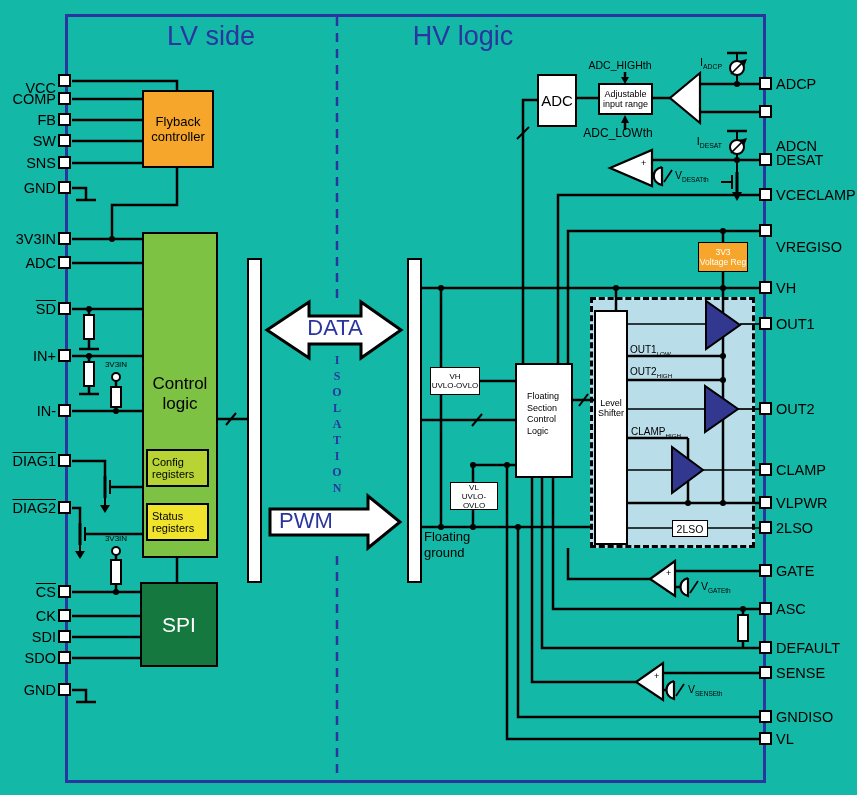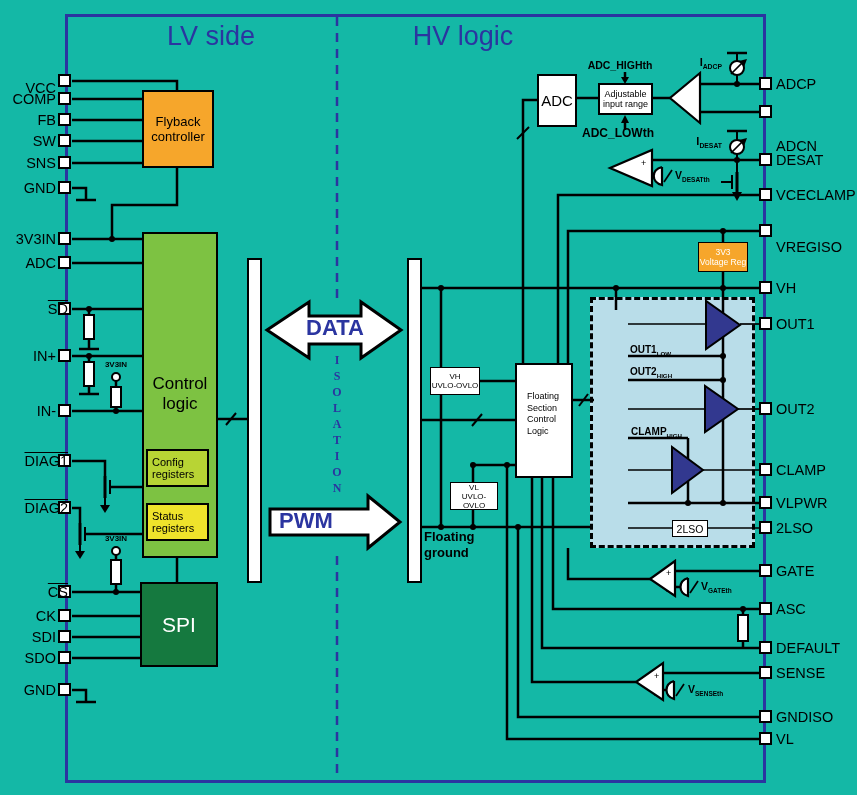--- a/index.html
+++ b/index.html
@@ -11,26 +11,26 @@
        color:var(--c-navy,#2B35A0);}
   .blk{position:absolute;box-sizing:border-box;border:2.5px solid #000;display:flex;
        align-items:center;justify-content:center;text-align:center;white-space:pre-line;}
   .blk.thin{border-width:1.5px;}
   .lbl{position:absolute;white-space:pre-line;}
   .pin-sq{position:absolute;width:13px;height:13px;background:#fff;border:2.5px solid #000;
           box-sizing:border-box;z-index:5;}
   .pin-lb{position:absolute;font-size:14.5px;height:18px;line-height:18px;z-index:5;}
   .pin-lb.L{left:0;width:56px;text-align:right;}
   .pin-lb.R{left:776px;width:80px;text-align:left;}
-  .ov{text-decoration:overline;margin-left:12px;}
+  .ov{text-decoration:overline;}
   sub{font-size:62%;}
   svg.wires{position:absolute;left:0;top:0;z-index:2;}
   .blue-region{position:absolute;left:590px;top:297px;width:165px;height:251px;
                background:var(--c-region_blue,#B9DDE9);border:3px dashed #000;box-sizing:border-box;z-index:1;}
-  .overlay{z-index:3;font-weight:bold;}
+  .overlay{z-index:3;}
   .w{stroke:#000;stroke-width:2.5;fill:none;}
   .w2{stroke:#000;stroke-width:2;fill:none;}
   .wt{stroke:#000;stroke-width:1.7;fill:none;}
   .dash{stroke:var(--c-navy,#2B35A0);stroke-width:2.5;stroke-dasharray:9 7;fill:none;}
   .dot{fill:#000;stroke:none;}
   .res{fill:#fff;stroke:#000;stroke-width:2;}
   .tri{fill:var(--c-driver_navy,#32388F);stroke:#000;stroke-width:2;}
   .cmp{fill:#fff;stroke:#000;stroke-width:2.2;}
   .bigarrow{fill:#fff;stroke:#000;stroke-width:3;}
   .pm{font-family:"Liberation Sans",sans-serif;font-size:9px;fill:#000;}
@@ -285,20 +285,24 @@
   <div class="blk" style="left:407px;top:258px;width:15px;height:325px;background:#fff;z-index:3;"></div>
 
   <div class="blk" style="left:537px;top:74px;width:40px;height:53px;background:#fff;font-size:15px;z-index:3;">ADC</div>
 
   <div class="blk" style="left:598px;top:83px;width:55px;height:32px;background:#fff;font-size:9px;border-width:2px;z-index:3;">Adjustable
 input range</div>
 
   <div class="blk thin" style="left:698px;top:242px;width:50px;height:30px;background:var(--c-orange,#F6A62B);color:#fff;font-size:8.5px;z-index:3;">3V3
 Voltage Reg</div>
 
+  <div class="blk" style="left:594px;top:310px;width:34px;height:235px;background:#fff;border-width:2px;z-index:3;align-items:flex-start;">
+    <span class="lbl" style="left:0;top:86px;width:100%;text-align:center;font-size:9px;">Level
+Shifter</span>
+  </div>
 
   <div class="blk thin" style="left:430px;top:367px;width:50px;height:28px;background:#fff;font-size:8px;z-index:3;">VH
 UVLO-OVLO</div>
   <div class="blk thin" style="left:450px;top:482px;width:48px;height:28px;background:#fff;font-size:8px;z-index:3;">VL
 UVLO-OVLO</div>
 
   <div class="blk" style="left:515px;top:363px;width:58px;height:115px;background:#fff;border-width:2px;font-size:9px;z-index:3;justify-content:flex-start;align-items:flex-start;text-align:left;padding:26px 0 0 10px;line-height:1.3;">Floating
 Section
 Control
 Logic</div>

